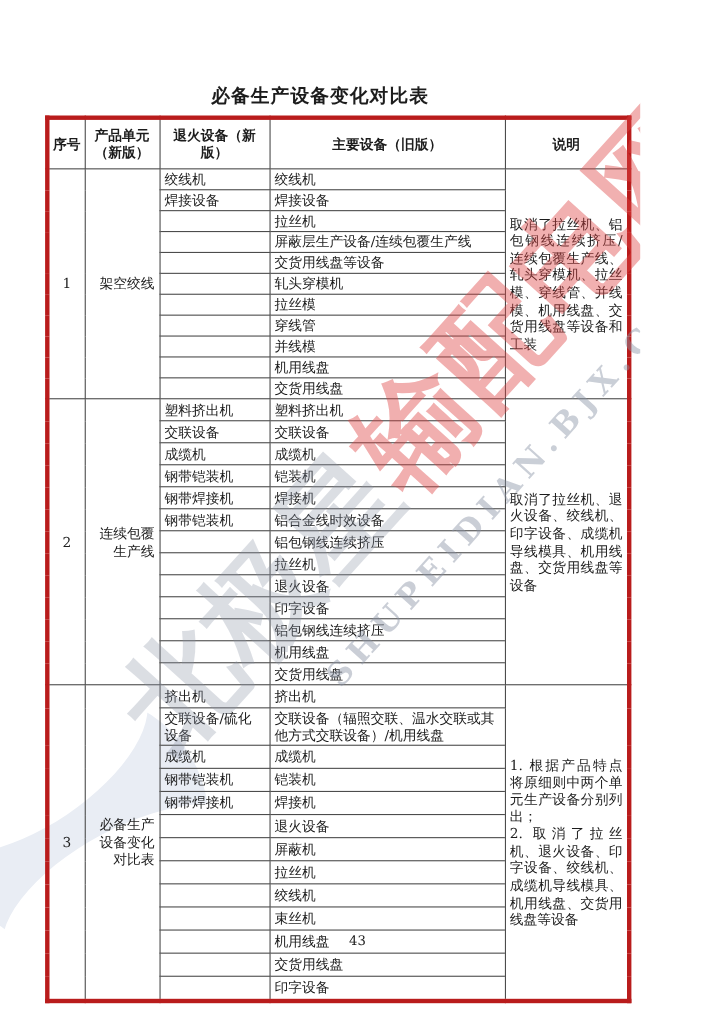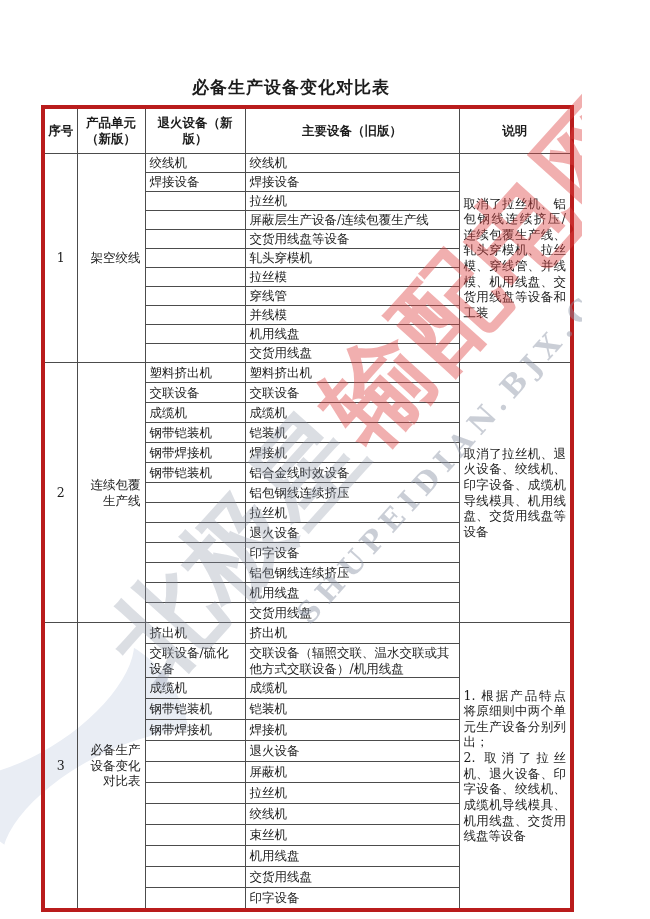--- a/index.html
+++ b/index.html
@@ -281,13 +281,14 @@
           </tr>
         </tbody>
     </table>
   </div>
 
   <div class="wm-layer">
     <div class="wm-brand"><span class="gray-part" style="color: rgb(139, 148, 166);">北极星</span><span class="red-part" style="color: rgb(222, 67, 67);">输配电网</span></div>
     <div class="wm-url" style="color: rgb(139, 148, 166);">SHUPEIDIAN.BJX.COM.CN</div>
   </div>
 
+  <div class="page-number">43</div>
 </div>
 
 </body></html>

